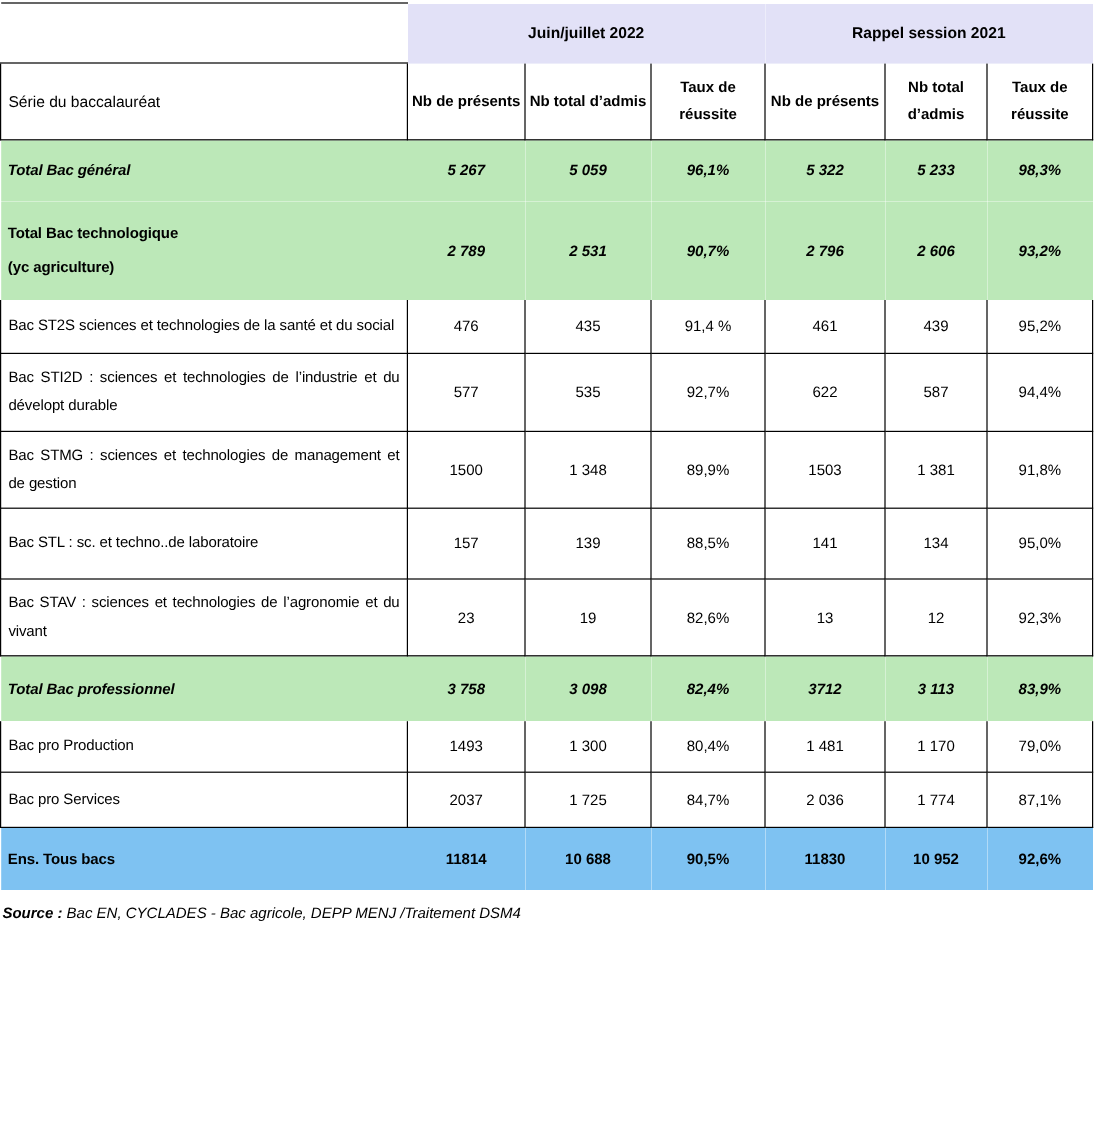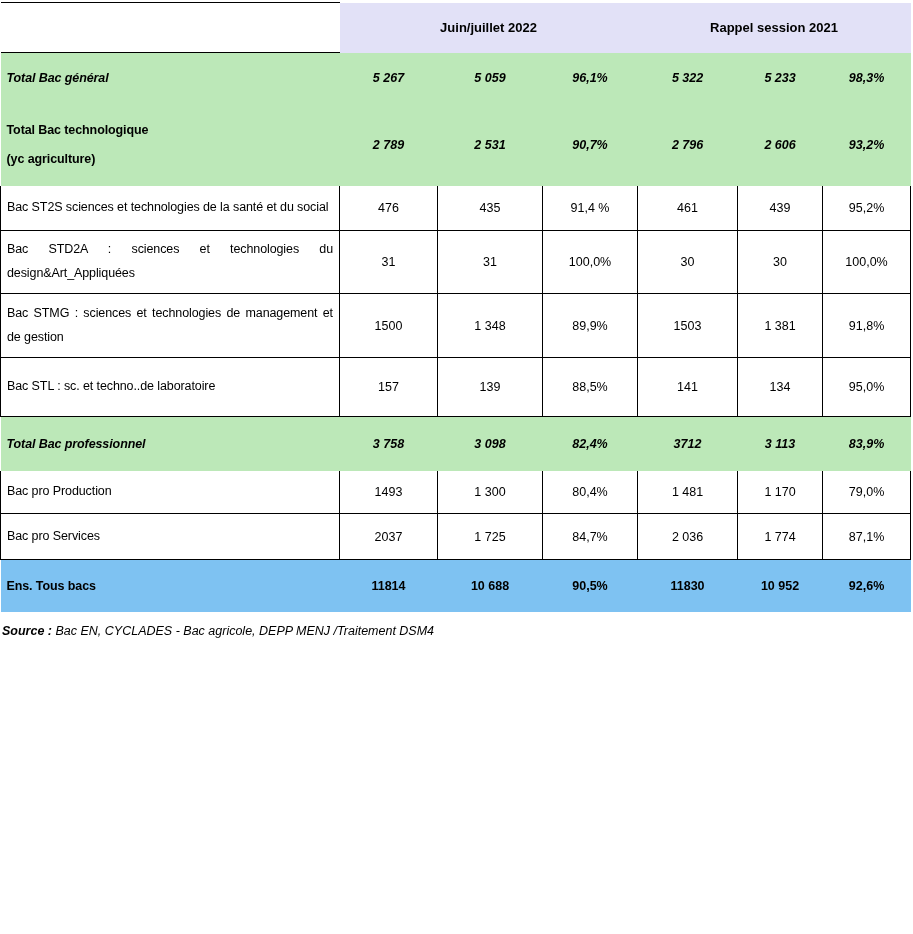--- a/index.html
+++ b/index.html
@@ -112,20 +112,29 @@
     <col style="width:100px">
     <col style="width:85px">
     <col style="width:88px">
   </colgroup>
   <thead>
     <tr class="r-group">
       <td class="corner"></td>
       <td class="lav" colspan="3">Juin/juillet 2022</td>
       <td class="lav" colspan="3">Rappel session 2021</td>
     </tr>
+    <tr class="r-cols">
+      <th class="hdr series">Série du baccalauréat</th>
+      <th class="hdr nw">Nb de présents</th>
+      <th class="hdr nw">Nb total d’admis</th>
+      <th class="hdr">Taux de réussite</th>
+      <th class="hdr nw">Nb de présents</th>
+      <th class="hdr">Nb total d’admis</th>
+      <th class="hdr">Taux de réussite</th>
+    </tr>
   </thead>
   <tbody>
       <tr style="height: 51px;">
         <td class="label green">Total Bac général</td>
         <td class="num green">5 267</td>
         <td class="num green">5 059</td>
         <td class="num green">96,1%</td>
         <td class="num green">5 322</td>
         <td class="num green">5 233</td>
         <td class="num green">98,3%</td>
@@ -144,47 +153,56 @@
       </tr>
       <tr style="height: 45px;">
         <td class="label white">Bac ST2S sciences et technologies de la santé et du social</td>
         <td class="num white">476</td>
         <td class="num white">435</td>
         <td class="num white">91,4 %</td>
         <td class="num white">461</td>
         <td class="num white">439</td>
         <td class="num white">95,2%</td>
       </tr>
-      <tr style="height: 63px;">
-        <td class="label white">Bac STD2A : sciences et technologies du design&amp;Art_Appliquées</td>
-        <td class="num white">31</td>
-        <td class="num white">31</td>
-        <td class="num white">100,0%</td>
-        <td class="num white">30</td>
-        <td class="num white">30</td>
-        <td class="num white">100,0%</td>
+      <tr style="height: 65px;">
+        <td class="label white">Bac STI2D : sciences et technologies de l’industrie et du dévelopt durable</td>
+        <td class="num white">577</td>
+        <td class="num white">535</td>
+        <td class="num white">92,7%</td>
+        <td class="num white">622</td>
+        <td class="num white">587</td>
+        <td class="num white">94,4%</td>
       </tr>
       <tr style="height: 64px; margin-left: 21px;">
         <td class="label white">Bac STMG : sciences et technologies de management et de gestion</td>
         <td class="num white">1500</td>
         <td class="num white">1 348</td>
         <td class="num white">89,9%</td>
         <td class="num white">1503</td>
         <td class="num white">1 381</td>
         <td class="num white">91,8%</td>
       </tr>
       <tr style="height: 59px;">
         <td class="label white">Bac STL : sc. et techno..de laboratoire</td>
         <td class="num white">157</td>
         <td class="num white">139</td>
         <td class="num white">88,5%</td>
         <td class="num white">141</td>
         <td class="num white">134</td>
         <td class="num white">95,0%</td>
       </tr>
+      <tr style="height: 64px;">
+        <td class="label white">Bac STAV : sciences et technologies de l’agronomie et du vivant</td>
+        <td class="num white">23</td>
+        <td class="num white">19</td>
+        <td class="num white">82,6%</td>
+        <td class="num white">13</td>
+        <td class="num white">12</td>
+        <td class="num white">92,3%</td>
+      </tr>
       <tr style="height: 54px;">
         <td class="label green">Total Bac professionnel</td>
         <td class="num green">3 758</td>
         <td class="num green">3 098</td>
         <td class="num green">82,4%</td>
         <td class="num green">3712</td>
         <td class="num green">3 113</td>
         <td class="num green">83,9%</td>
       </tr>
       <tr style="height: 43px;">

